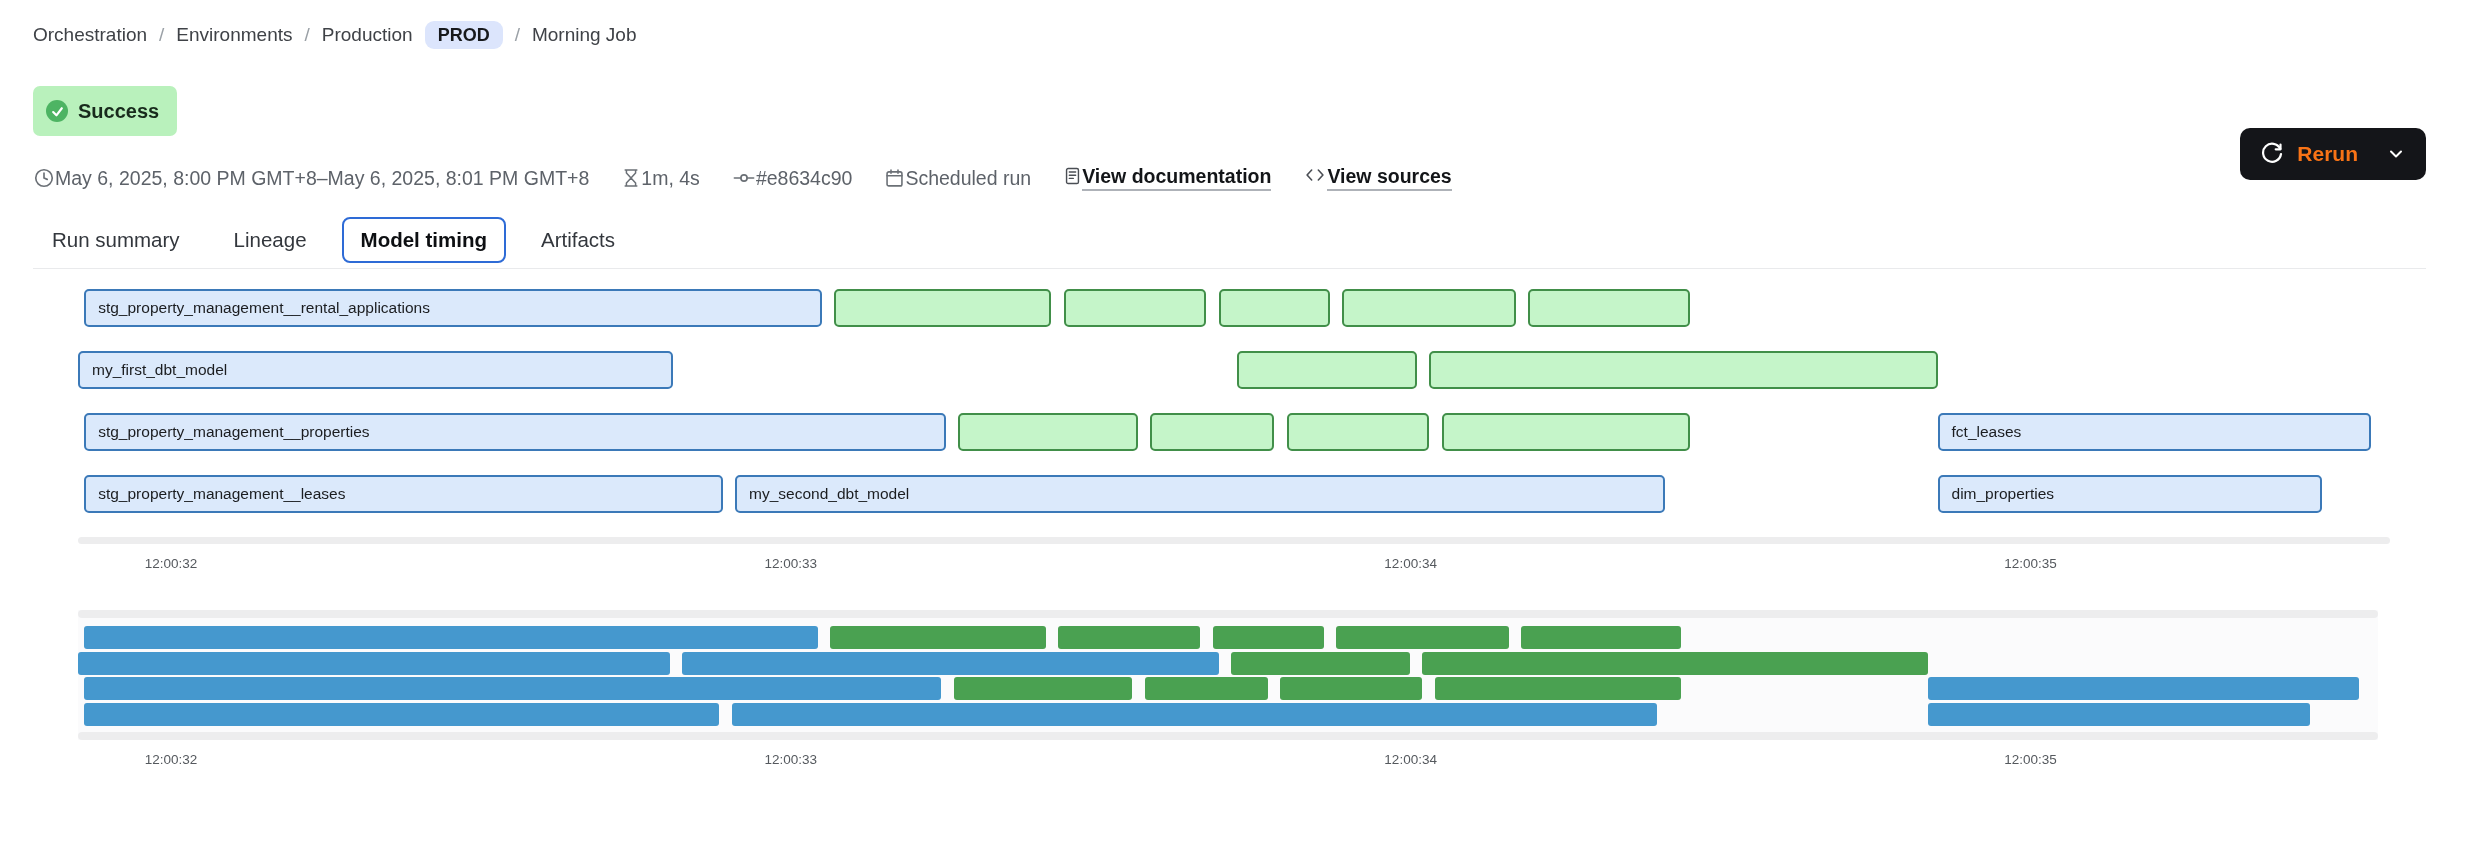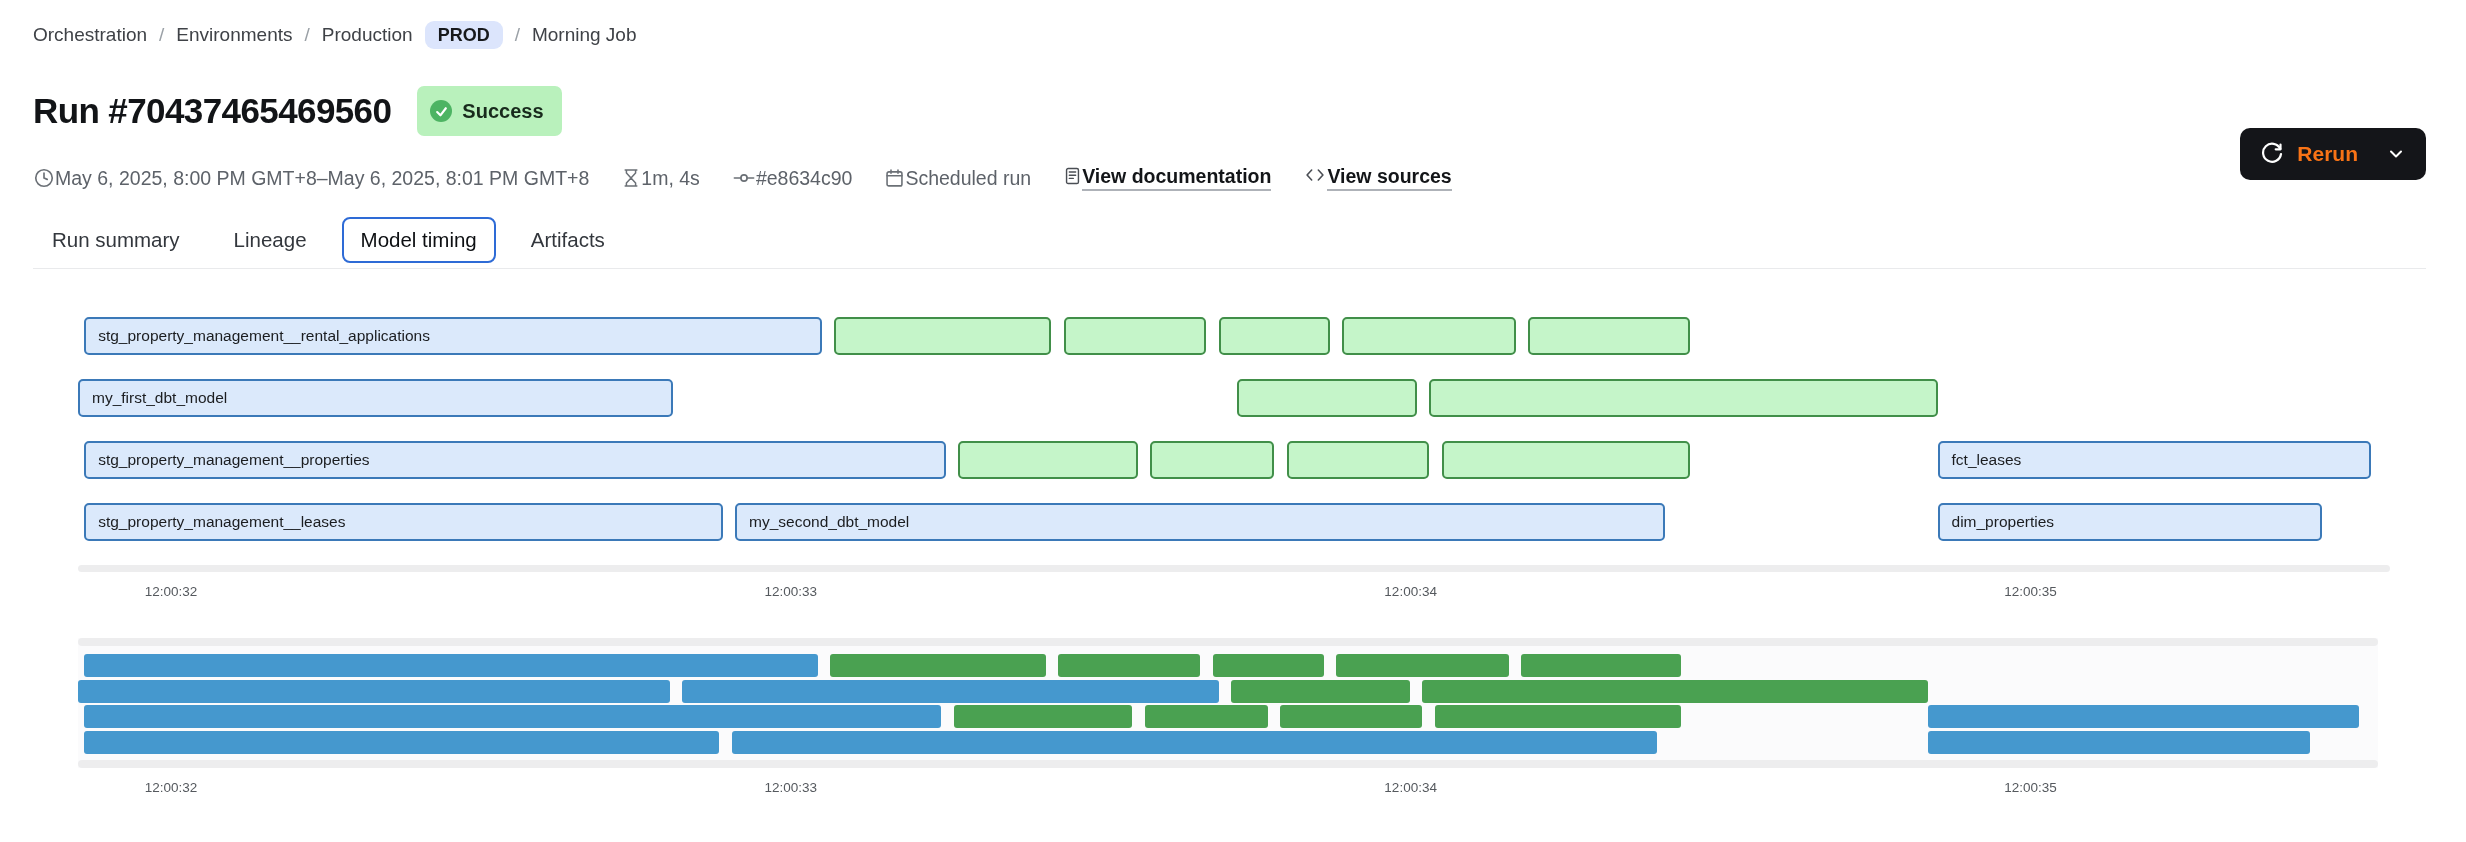--- a/index.html
+++ b/index.html
@@ -36,24 +36,24 @@
   .meta-row { margin-top:25px; display:flex; align-items:center; gap:32px; font-size:19.5px; color:#5d6269; height:30px; }
   .meta-item { display:flex; align-items:flex-start; white-space:nowrap; }
   .meta-item svg { flex:0 0 auto; }
   .meta-link { color:#131518; font-weight:600; border-bottom:2px solid #aeb2b8; padding-bottom:1px;
     cursor:pointer; text-decoration:none; }
 
   
   .tabs { margin-top:24px; display:flex; align-items:center; gap:16px; border-bottom:1px solid #e9eaec; padding-bottom:5px; }
   .tab { font-size:20.5px; color:#33373d; padding:9px 17px; border:2px solid transparent; border-radius:8px;
     cursor:pointer; background:transparent; font-family:"Liberation Sans",sans-serif; }
-  .tab.active { border-color:#2e6bd6; color:#0d0f12; font-weight:400; }
-
-  
-  .chart-wrap { position:relative; margin-left:45px; margin-top:48px; width:2312px; }
+  .tab.active { border-color:#2e6bd6; color:#0d0f12; font-weight:700; }
+
+  
+  .chart-wrap { position:relative; margin-left:45px; margin-top:20px; width:2312px; }
   .gantt-row { position:relative; height:38px; margin-bottom:24px; }
   .bar { position:absolute; top:0; height:38px; border-radius:5px; border:2px solid;
     display:flex; align-items:center; padding-left:12px; font-size:15.5px; color:#1b1d20;
     white-space:nowrap; cursor:pointer; overflow:hidden; }
   .bar.blue  { background:#dbe9fb; border-color:#3b79b8; }
   .bar.green { background:#c5f5c9; border-color:#418f49; }
 
   .scroll-track { height:7px; background:#ededee; border-radius:4px; margin-top:16px; width:100%; cursor:pointer; }
 
   .axis { position:relative; height:26px; margin-top:6px; font-size:13.5px; color:#55595e; }
@@ -77,21 +77,20 @@
     <span class="sep">/</span>
     <a class="crumb">Environments</a>
     <span class="sep">/</span>
     <a class="crumb">Production</a>
     <span class="env-badge">PROD</span>
     <span class="sep">/</span>
     <span class="crumb">Morning Job</span>
   </nav>
 
   <div class="title-row">
-    <h1 class="page-title">Run #70437465469560</h1>
     <span class="status-badge">
       <span class="status-check">
         <svg width="13" height="13" viewBox="0 0 24 24" fill="none" stroke="#ffffff" stroke-width="4" stroke-linecap="round" stroke-linejoin="round">
             <polyline points="4,13 10,19 20,6"></polyline>
           </svg>
       </span>
       <span>Success</span>
     </span>
   </div>
 

